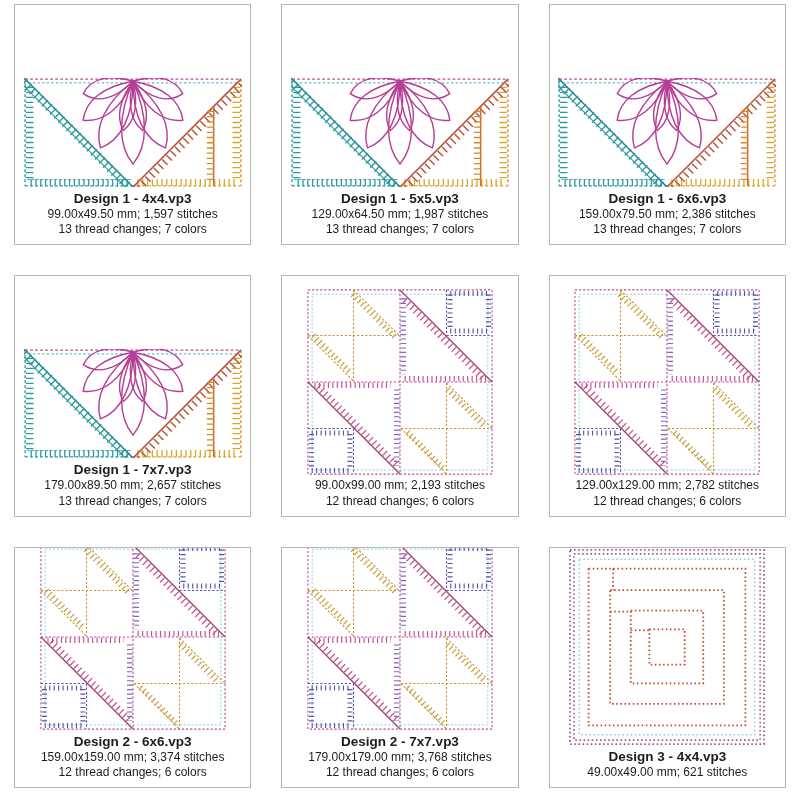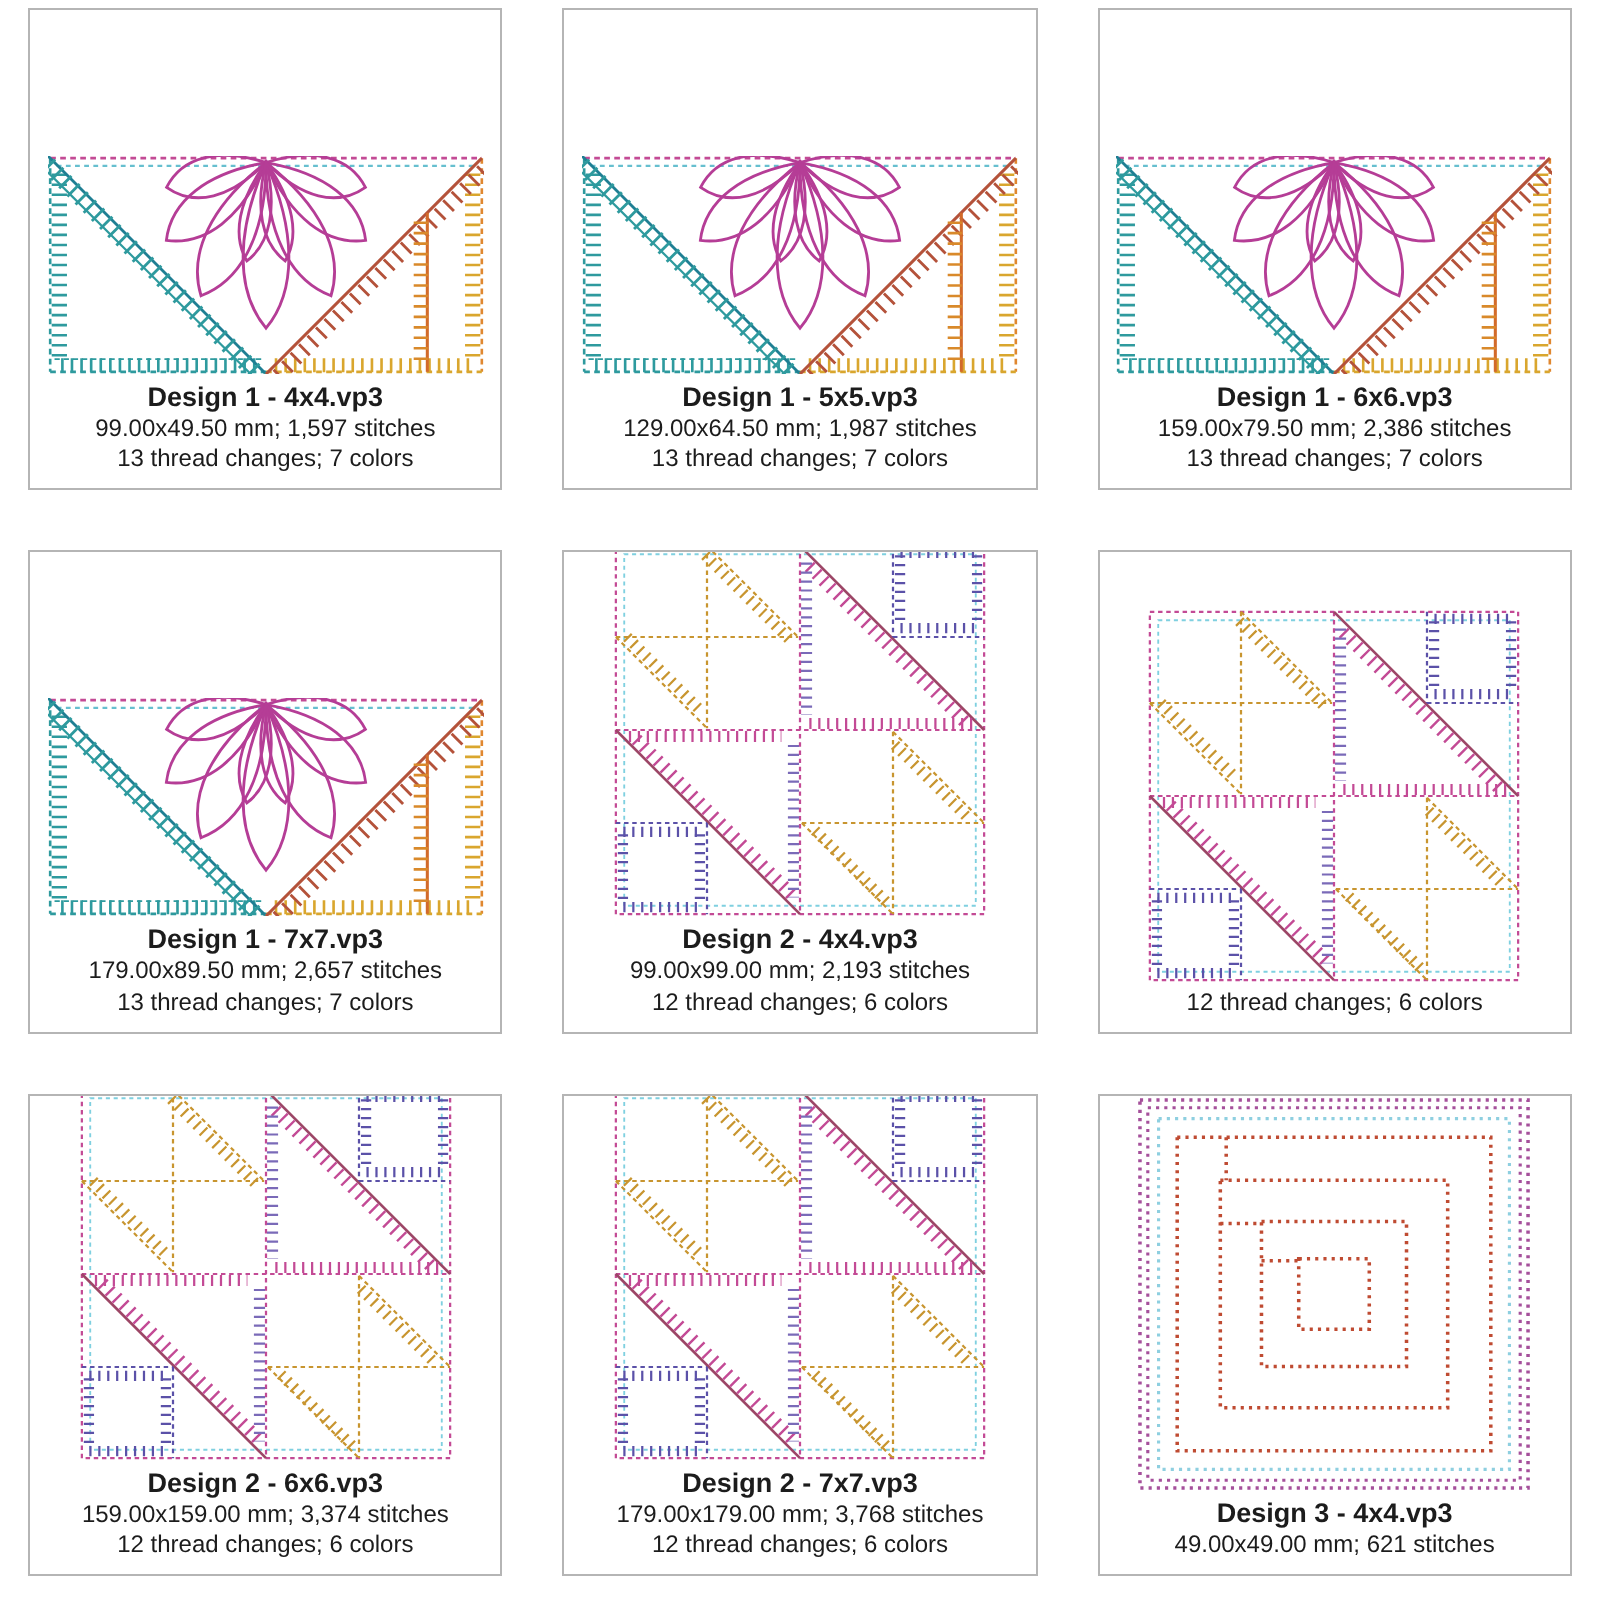--- a/index.html
+++ b/index.html
@@ -190,32 +190,32 @@
       <div class="meta">13 thread changes; 7 colors</div>
     </div>
   </div>
 
   <div class="card">
     <div class="spacer"></div>
     <svg class="preview p2" viewBox="0 0 200 200">
         <use href="#design2"></use>
       </svg>
     <div class="caption">
-      <div class="title">Design 2 - 4x4.vp3</div>
       <div class="meta">99.00x99.00 mm; 2,193 stitches</div>
       <div class="meta">12 thread changes; 6 colors</div>
     </div>
   </div>
 
   <div class="card">
     <div class="spacer"></div>
     <svg class="preview p2" viewBox="0 0 200 200">
         <use href="#design2"></use>
       </svg>
     <div class="caption">
+      <div class="meta">129.00x129.00 mm; 2,782 stitches</div>
       <div class="meta">12 thread changes; 6 colors</div>
     </div>
   </div>
 
   <div class="card">
     <div class="spacer"></div>
     <svg class="preview p2" viewBox="0 0 200 200">
         <use href="#design2"></use>
       </svg>
     <div class="caption">

